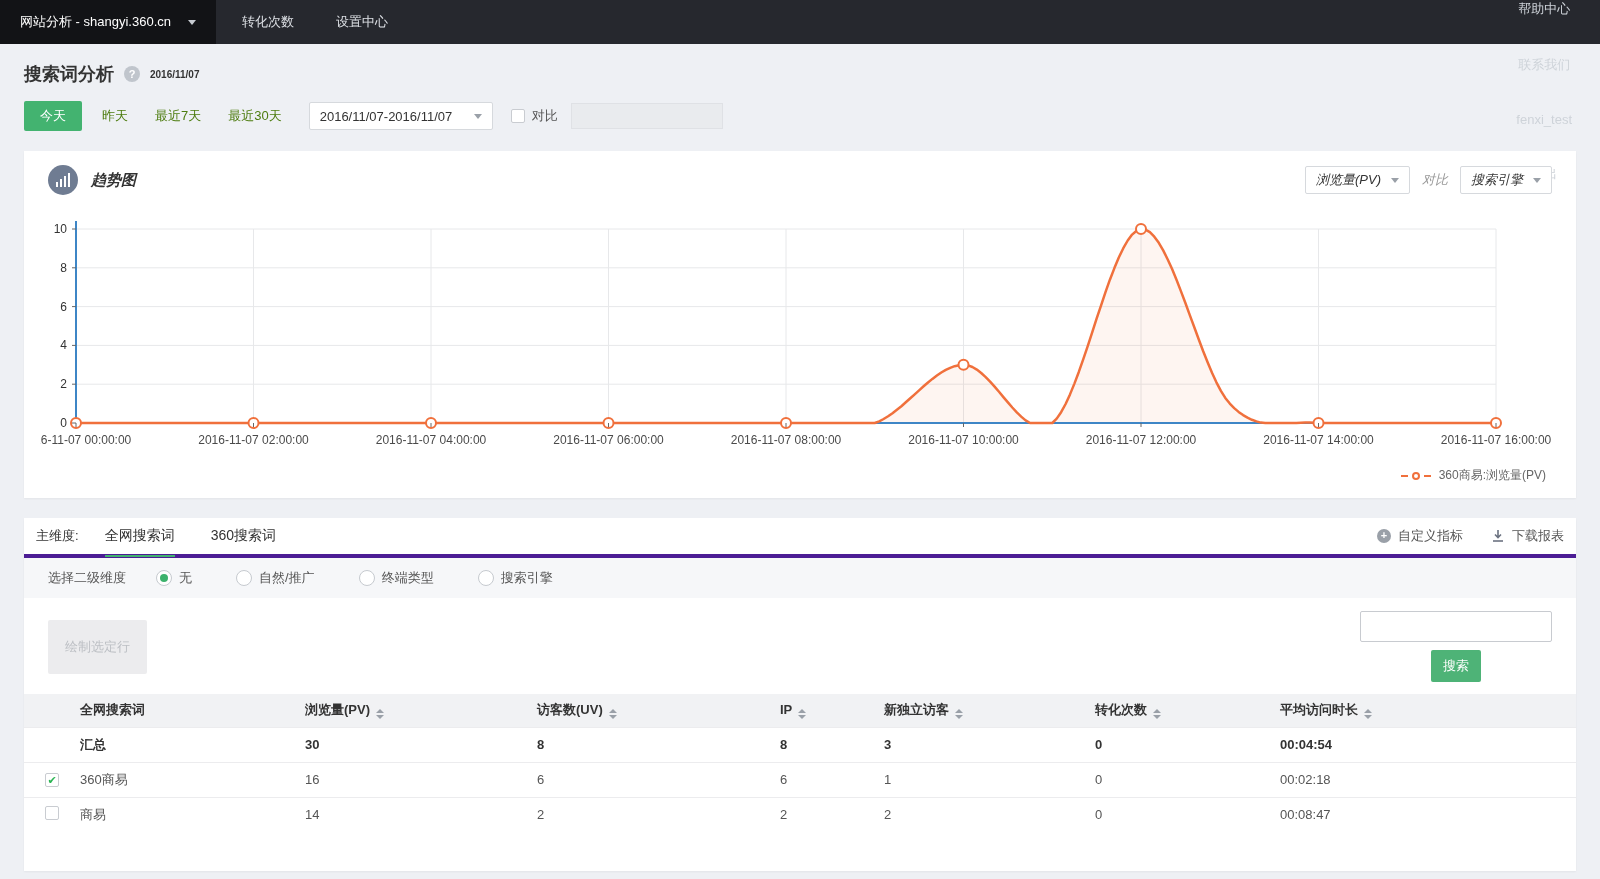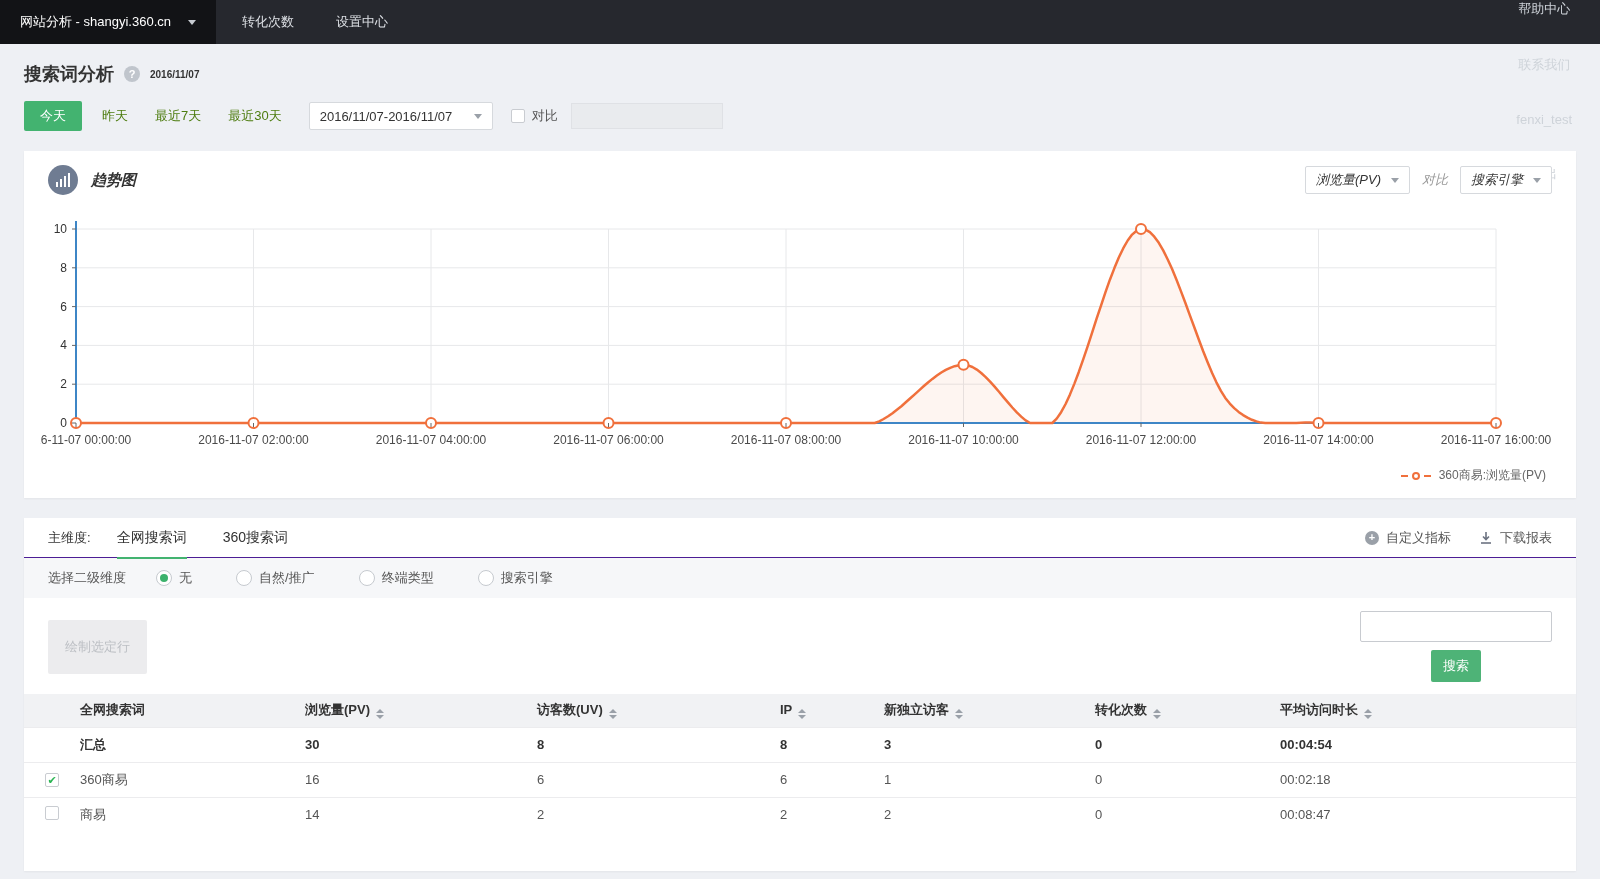--- a/index.html
+++ b/index.html
@@ -48,21 +48,21 @@
   .vs-label { color: #999; }
 
   .chart-wrap { padding: 0 16px; }
   svg text { font-family: "Liberation Sans", "DejaVu Sans", sans-serif; }
   .legend { display: flex; justify-content: flex-end; align-items: center; gap: 4px; padding: 4px 30px 14px; font-size: 12px; color: #666; }
   .lg-dash { width: 7px; height: 2px; background: #f0703c; display: inline-block; }
   .lg-circle { width: 8px; height: 8px; border: 2px solid #f0703c; border-radius: 50%; display: inline-block; background: #fff; }
   .legend span.lg-txt { margin-left: 4px; }
 
   
-  .tabs-row { display: flex; align-items: center; border-bottom: 1px solid #4c1d95; padding: 0 24px; height: 40px; font-size: 13px; }
+  .tabs-row { display: flex; align-items: center; border-bottom: 4px solid #4c1d95; padding: 0 12px; height: 40px; font-size: 13px; }
   .dim-label { color: #333; margin-right: 26px; }
   .tab { position: relative; height: 40px; display: flex; align-items: center; margin-right: 36px; font-size: 14px; color: #333; cursor: pointer; }
   .tab.active::after { content: ""; position: absolute; left: 0; right: 0; bottom: -1px; height: 2px; background: #43b370; }
   .tab-actions { margin-left: auto; display: flex; gap: 28px; align-items: center; color: #555; }
   .action { display: flex; align-items: center; gap: 7px; cursor: pointer; color: #555; }
   .plus-circle { width: 14px; height: 14px; border-radius: 50%; background: #9aa0a8; color: #fff; font-size: 11px; line-height: 13px; text-align: center; font-weight: bold; }
 
   .secondary-row { background: #f6f7f9; padding: 0 24px; height: 40px; display: flex; align-items: center; font-size: 13px; color: #555; gap: 0; }
   .sec-label { margin-right: 30px; }
   .radio-item { display: flex; align-items: center; gap: 7px; margin-right: 44px; cursor: pointer; }

